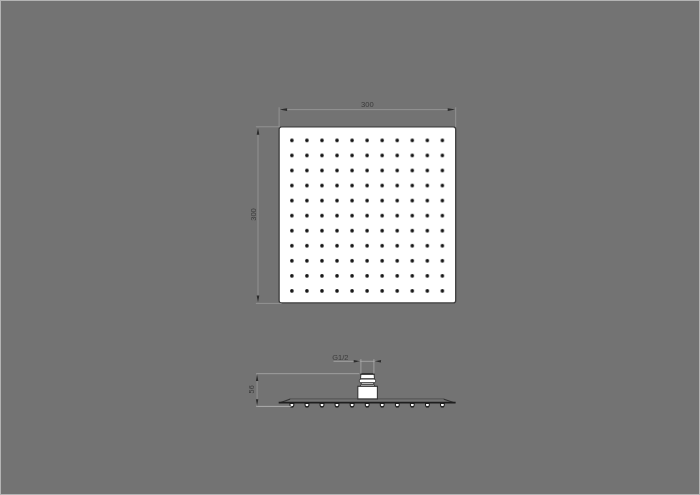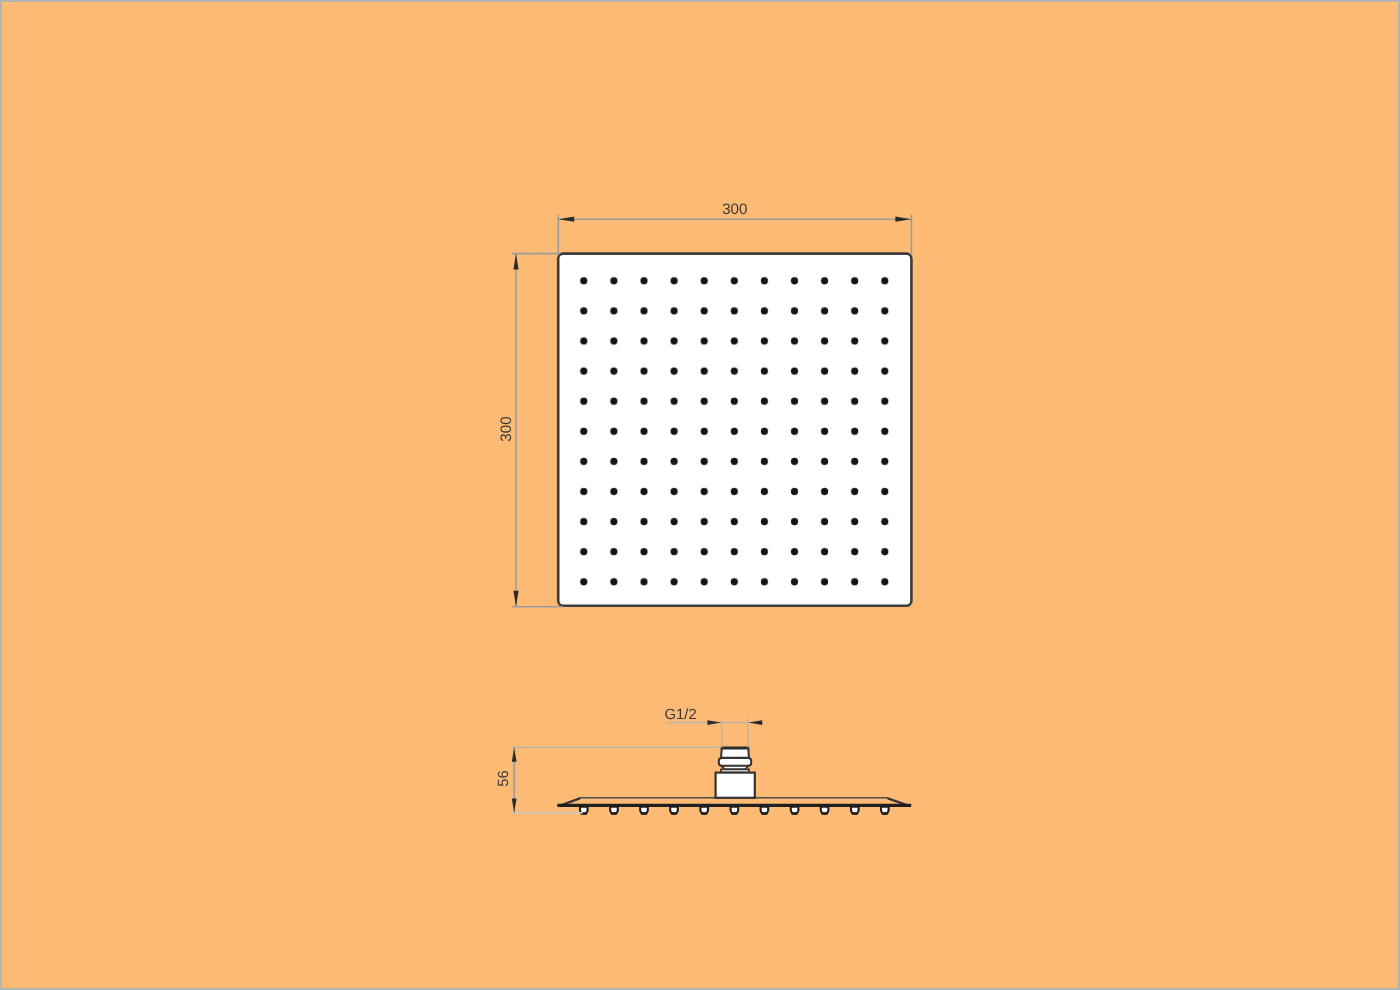--- a/index.html
+++ b/index.html
@@ -1,16 +1,16 @@
 <!DOCTYPE html>
 <html><head>
 <meta charset="utf-8">
 <style>
   html,body { margin:0; padding:0; background:#fff; }
-  .page { position:relative; width:700px; height:495px; box-sizing:border-box; border:1px solid #b4b4b4; background:#fdba74; font-family:"Liberation Sans", sans-serif; }
+  .page { position:relative; width:700px; height:495px; box-sizing:border-box; border:1px solid #b4b4b4; background:#737373; font-family:"Liberation Sans", sans-serif; }
   svg { position:absolute; left:0; top:0; }
 </style>
 </head>
 <body>
 
 <div class="page">
 <svg width="698" height="493" viewBox="0.5 0.5 698 493" xmlns="http://www.w3.org/2000/svg">
   <defs>
     <pattern id="dots" x="283.87" y="132.37" width="15.05" height="15.05" patternUnits="userSpaceOnUse">
       <circle cx="7.525" cy="7.525" r="1.8" fill="#141414"></circle>

